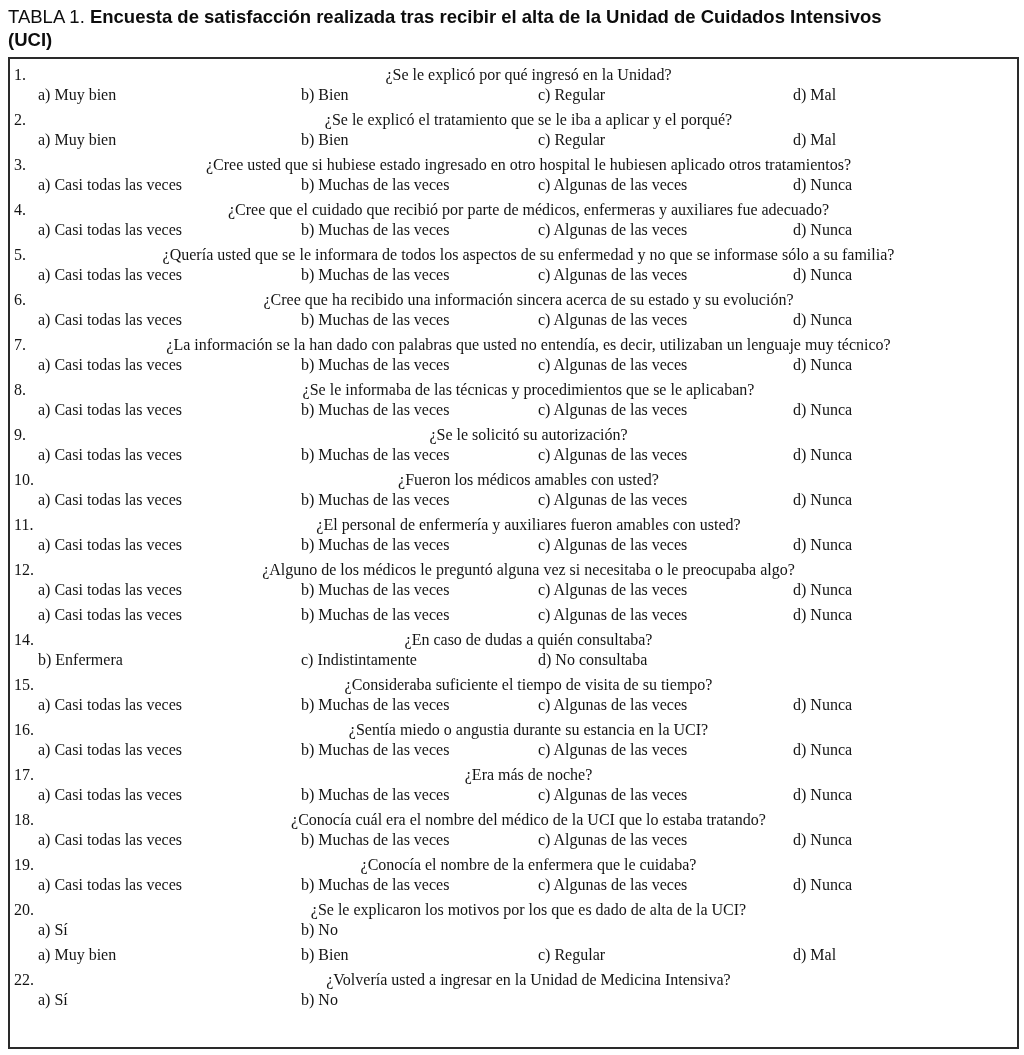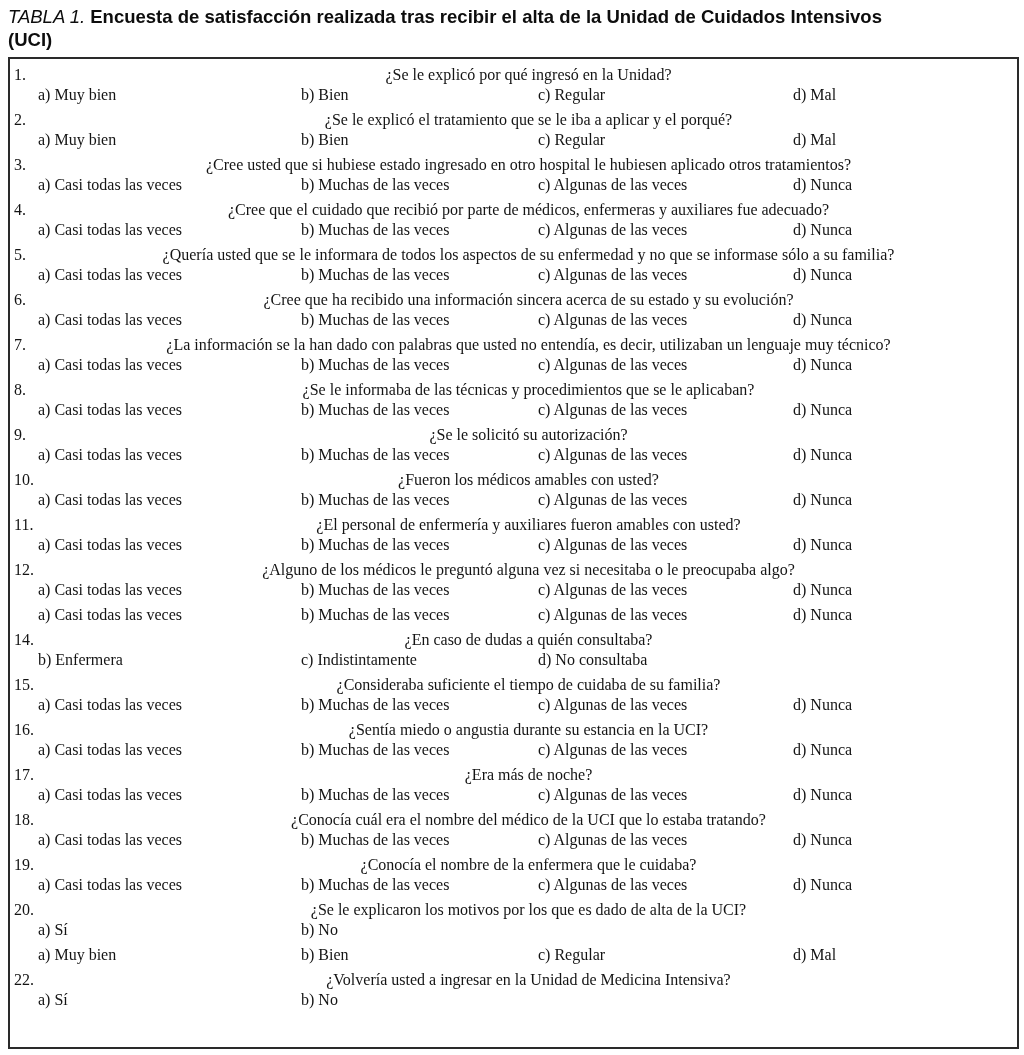--- a/index.html
+++ b/index.html
@@ -19,21 +19,20 @@
     left: 8px;
     top: 5px;
     width: 920px;
     font-family: "Liberation Sans", sans-serif;
     font-size: 18.5px;
     line-height: 23px;
     color: #0d0d0d;
   }
   .caption .cap-label {
     font-weight: 400;
-    font-style: italic;
   }
   .caption .cap-title {
     font-weight: 700;
   }
   .survey-box {
     position: absolute;
     left: 8px;
     top: 57px;
     width: 1011px;
     height: 992px;
@@ -260,21 +259,21 @@
     <div class="opts">
           <span class="opt">b) Enfermera</span>
           <span class="opt">c) Indistintamente</span>
           <span class="opt">d) No consultaba</span>
         </div>
   </li>
 
   <li class="q-item">
     <div class="q-line">
       <span class="q-num">15.</span>
-      <span class="q-text">¿Consideraba suficiente el tiempo de cuidaba de su familia?</span>
+      <span class="q-text">¿Consideraba suficiente el tiempo de visita de su tiempo?</span>
     </div>
     <div class="opts">
           <span class="opt">a) Casi todas las veces</span>
           <span class="opt">b) Muchas de las veces</span>
           <span class="opt">c) Algunas de las veces</span>
           <span class="opt">d) Nunca</span>
         </div>
   </li>
 
   <li class="q-item">

